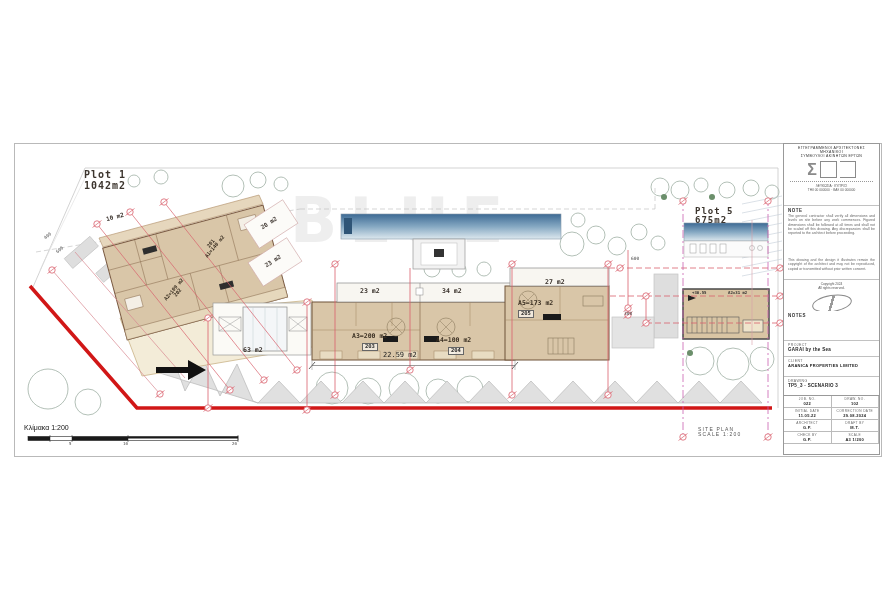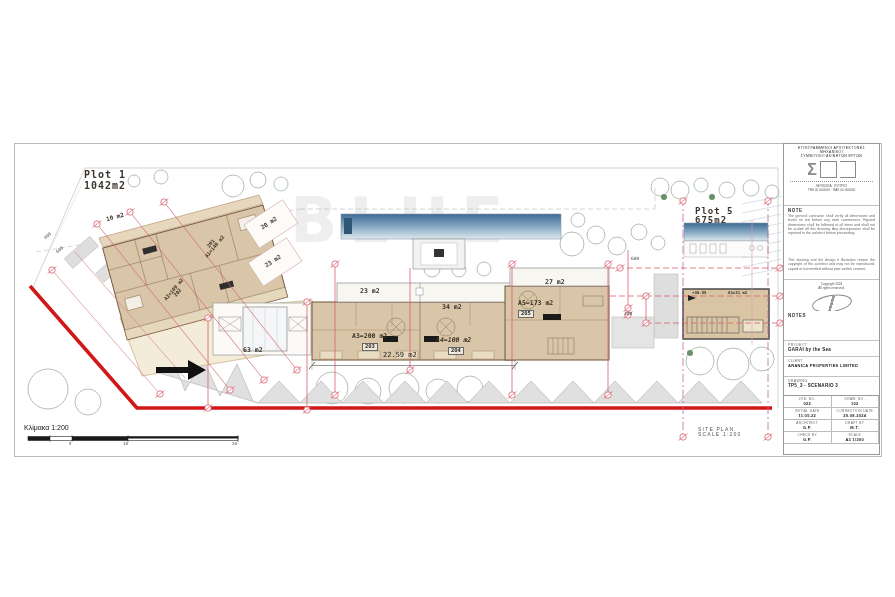--- a/index.html
+++ b/index.html
@@ -322,35 +322,35 @@
   </div>
   <div class="lbl plotlbl" style="left:695px;top:207px;font-size:9px;">
     <div>Plot 5</div>
     <div>675m2</div>
   </div>
 
   <div class="lbl room" style="left:106px;top:214px;font-size:6px;transform:rotate(-15deg);">10 m2</div>
   <div class="lbl room" style="left:260px;top:220px;font-size:6px;transform:rotate(-33deg);">20 m2</div>
   <div class="lbl room" style="left:264px;top:258px;font-size:6px;transform:rotate(-33deg);">23 m2</div>
   <div class="lbl room" style="left:360px;top:288px;">23 m2</div>
-  <div class="lbl room" style="left:442px;top:304px;">34 m2</div>
+  <div class="lbl room" style="left:442px;top:288px;">34 m2</div>
   <div class="lbl room" style="left:545px;top:272px;margin-top:7px;">27 m2</div>
   <div class="lbl room" style="left:243px;top:347px;">63 m2</div>
 
   <div class="lbl" style="left:191px;top:240px;width:44px;text-align:center;transform:rotate(-50deg);font-size:5px;font-weight:bold;color:#3a2f22;">
     <div>201</div>
     <div>A1=140 m2</div>
   </div>
   <div class="lbl" style="left:154px;top:286px;width:44px;text-align:center;transform:rotate(-50deg);font-size:5px;font-weight:bold;color:#3a2f22;">
     <div>A2=109 m2</div>
     <div>202</div>
   </div>
   <div class="lbl unit" style="left:352px;top:333px;">A3=200 m2</div>
   <span class="lbl uno" style="left:362px;top:343px;">203</span>
-  <div class="lbl unit" style="left:436px;top:337px;font-style:italic;">A4=100 m2</div>
+  <div class="lbl unit" style="left:436px;top:337px;">A4=100 m2</div>
   <span class="lbl uno" style="left:448px;top:347px;">204</span>
   <div class="lbl unit" style="left:518px;top:300px;">A5=173 m2</div>
   <span class="lbl uno" style="left:518px;top:310px;">205</span>
 
   <div class="lbl" style="left:692px;top:291px;font-size:4px;font-weight:bold;color:#2e2e2e;">+30.55</div>
   <div class="lbl" style="left:728px;top:291px;font-size:4px;font-weight:bold;color:#2e2e2e;">A2=31 m2</div>
 
   <div class="lbl" style="left:383px;top:352px;font-size:7px;color:#222;">22.59 m2</div>
   <div class="lbl dim" style="left:624px;top:312px;">300</div>
   <div class="lbl dim" style="left:631px;top:257px;">600</div>

